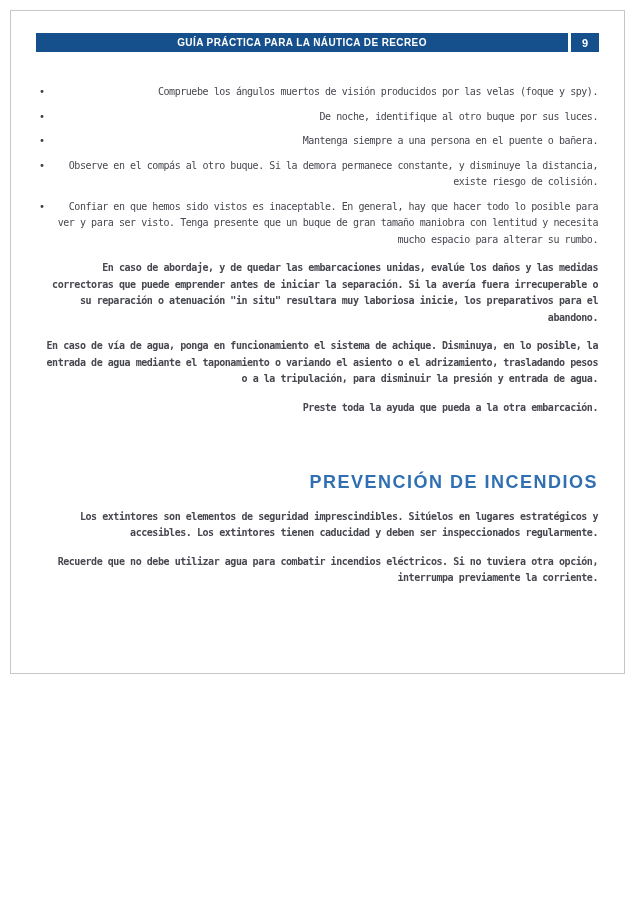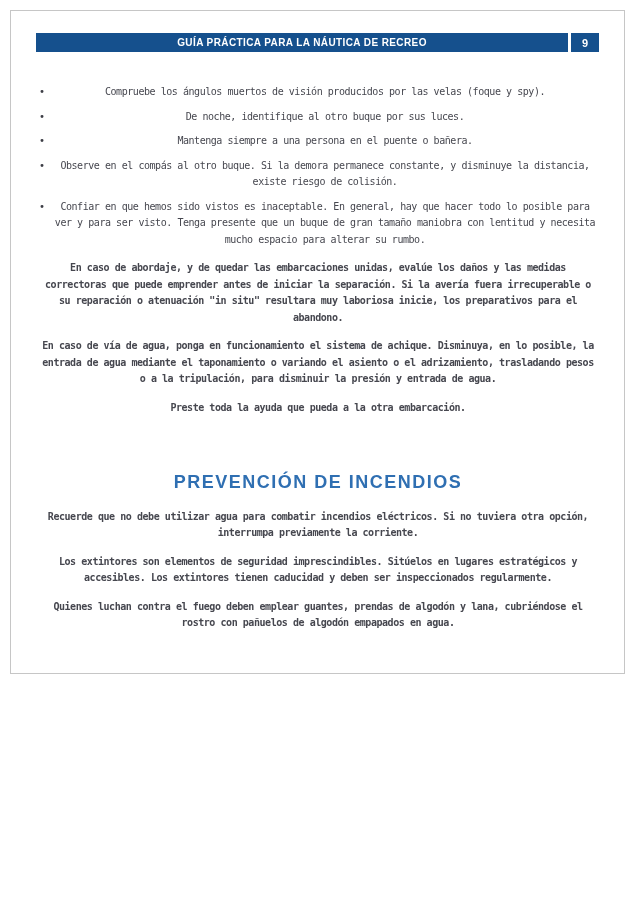--- a/index.html
+++ b/index.html
@@ -27,21 +27,21 @@
     font-size: 10px; letter-spacing: 0.4px;
   }
   .page-box {
     width: 28px; margin-left: 3px; background: #15508d; color: #ffffff;
     display: flex; align-items: center; justify-content: center;
     font-family: "Liberation Sans", sans-serif; font-weight: bold; font-size: 11px;
   }
   .content {
     position: absolute; left: 38px; right: 37px; top: 84px;
     color: #46474f; font-size: 10px; letter-spacing: -0.45px; line-height: 16.5px;
-    text-align: center;
+    text-align: right;
   }
   .bullets { list-style: none; margin-bottom: 12px; }
   .bullets li { position: relative; padding-left: 14px; margin-bottom: 8px; }
   .bullets li::before { content: "\2022"; position: absolute; left: 1px; top: 0; color: #3c3d45; }
   .content p { margin-bottom: 12px; font-weight: bold; }
   .section-heading {
     margin-top: 58px; margin-bottom: 18px;
     font-family: "Liberation Sans", sans-serif; font-weight: bold;
     font-size: 18px; letter-spacing: 1.5px; color: #2f6fb2;
   }
@@ -86,23 +86,22 @@
       <li><span>Observe en el compás al otro buque. Si la demora permanece constante, y disminuye la distancia, existe riesgo de colisión.</span></li>
       <li><span>Confiar en que hemos sido vistos es inaceptable. En general, hay que hacer todo lo posible para ver y para ser visto. Tenga presente que un buque de gran tamaño maniobra con lentitud y necesita mucho espacio para alterar su rumbo.</span></li>
     </ul>
 
     <p>En caso de abordaje, y de quedar las embarcaciones unidas, evalúe los daños y las medidas correctoras que puede emprender antes de iniciar la separación. Si la avería fuera irrecuperable o su reparación o atenuación "in situ" resultara muy laboriosa inicie, los preparativos para el abandono.</p>
     <p>En caso de vía de agua, ponga en funcionamiento el sistema de achique. Disminuya, en lo posible, la entrada de agua mediante el taponamiento o variando el asiento o el adrizamiento, trasladando pesos o a la tripulación, para disminuir la presión y entrada de agua.</p>
     <p>Preste toda la ayuda que pueda a la otra embarcación.</p>
 
     <h2 class="section-heading">PREVENCIÓN DE INCENDIOS</h2>
 
+    <p>Los extintores son elementos de seguridad imprescindibles. Sitúelos en lugares estratégicos y accesibles. Los extintores tienen caducidad y deben ser inspeccionados regularmente.</p>
     <p>Recuerde que no debe utilizar agua para combatir incendios eléctricos. Si no tuviera otra opción, interrumpa previamente la corriente.</p>
-    <p>Los extintores son elementos de seguridad imprescindibles. Sitúelos en lugares estratégicos y accesibles. Los extintores tienen caducidad y deben ser inspeccionados regularmente.</p>
-    <p>Quienes luchan contra el fuego deben emplear guantes, prendas de algodón y lana, cubriéndose el rostro con pañuelos de algodón empapados en agua.</p>
   </main>
 
   <div class="dotted"></div>
 
   <div class="watermark">
     <svg class="sun" viewBox="0 0 100 100">
       <g fill="#9fc4e4">
         <circle cx="50" cy="50" r="15"></circle>
         <circle cx="50" cy="50" r="21" fill="none" stroke="#9fc4e4" stroke-width="4"></circle>
         <polygon points="50,1 44.5,25 55.5,25"></polygon>

